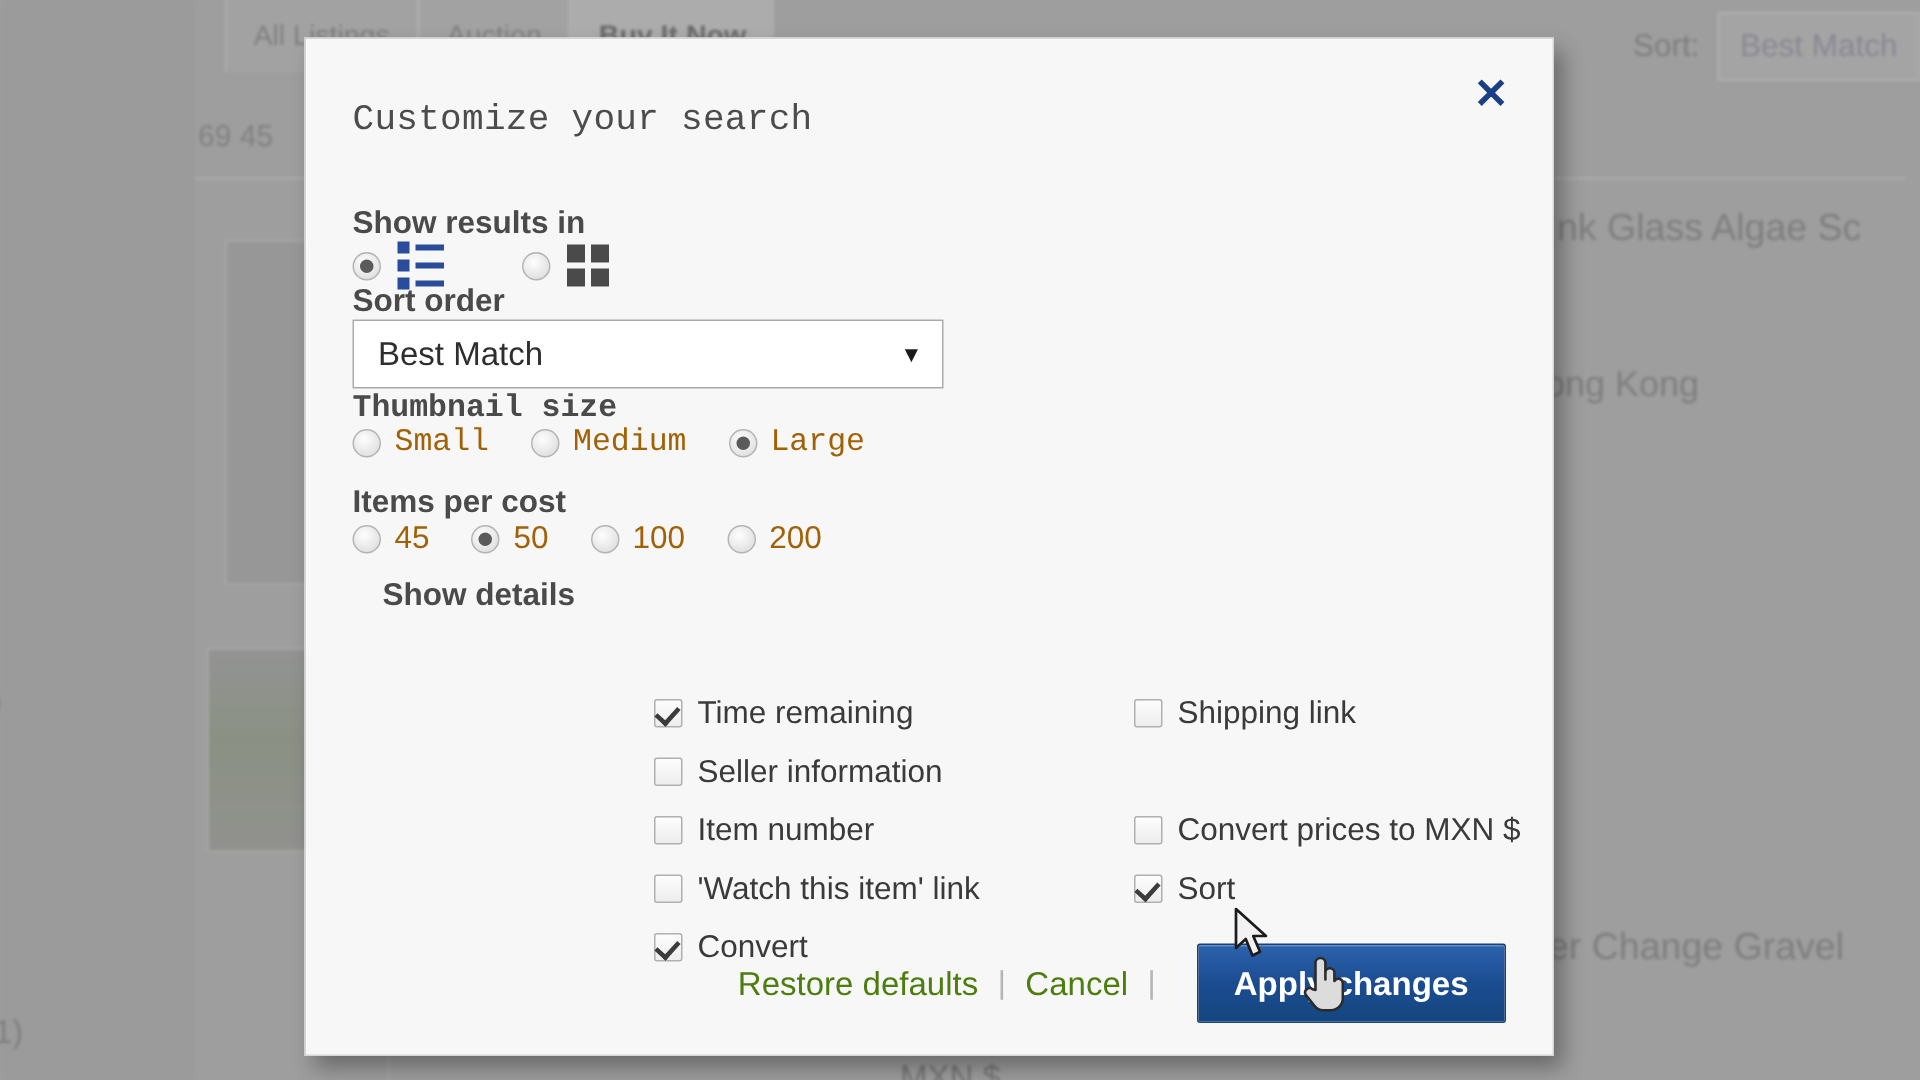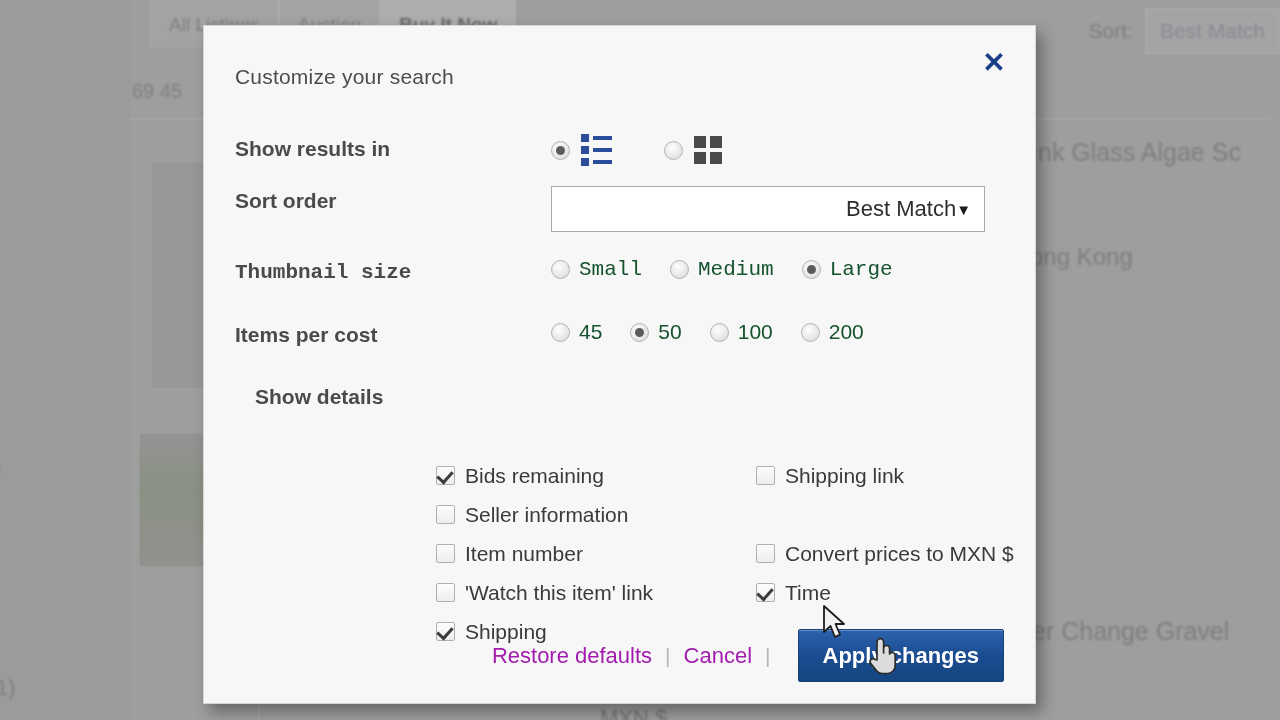--- a/index.html
+++ b/index.html
@@ -89,36 +89,37 @@
   #modal {
     position: absolute;
     left: 203px; top: 25px;
     width: 833px; height: 679px;
     background: #f7f7f7;
     border: 1px solid #d6d6d6;
     box-shadow: 6px 8px 14px rgba(0,0,0,.34);
   }
   #modal-title {
     position: absolute; left: 31px; top: 25px;
-    font-size: 21px; color: #4c4c4c; font-weight: normal;
+    font-size: 24px; color: #4c4c4c; font-weight: normal;
     letter-spacing: .2px;
+    font-family: Liberation Mono, monospace;
   }
   #close-btn {
     position: absolute; right: 22px; top: 18px;
     width: 38px; height: 38px;
     display: flex; align-items: center; justify-content: center;
     color: #1b3f87;
     font-size: 28px; font-weight: bold;
     cursor: pointer;
     line-height: 1;
     background: none; border: none;
     font-family: "Liberation Sans", sans-serif;
   }
 
-  .row { position: absolute; left: 31px; display: flex; align-items: flex-start; }
+  .row { position: absolute; left: 31px; display: flex; align-items: flex-start; flex-direction: column; }
   .row-label {
     width: 316px;
     font-size: 21px;
     font-weight: bold;
     color: #4a4a4a;
     padding-top: 3px;
   }
 
   
   #row-view      { top: 108px; }
@@ -137,37 +138,37 @@
     cursor: pointer;
   }
   .radio.checked::after {
     content: "";
     position: absolute; left: 4px; top: 4px;
     width: 9px; height: 9px; border-radius: 50%;
     background: #5b5b5b;
   }
   .radio-group { display: flex; align-items: center; }
   .radio-item { display: flex; align-items: center; cursor: pointer; }
-  .radio-item .rlabel { font-size: 21px; color: #14532d; margin-left: 9px; }
+  .radio-item .rlabel { font-size: 21px; color: #a16207; margin-left: 9px; }
 
   
   .view-icon { margin-left: 11px; display: block; }
   .listicon-row { display: flex; align-items: center; gap: 4px; margin-bottom: 4px; }
   .listicon-sq { width: 8px; height: 8px; background: #2a4d9b; }
   .listicon-bar { width: 19px; height: 4px; background: #2a4d9b; }
   .gridicon { display: grid; grid-template-columns: 12px 12px; gap: 4px; }
   .gridicon i { width: 12px; height: 12px; background: #4a4a4a; display: block; }
 
   
   #sort-select {
     margin-left: 0;
-    width: 434px; height: 46px;
+    width: 394px; height: 46px;
     border: 1px solid #a9a9a9;
     background: #ffffff;
-    display: flex; align-items: center; justify-content: flex-end;
+    display: flex; align-items: center; justify-content: space-between;
     padding: 0 13px 0 16px;
     font-size: 22px; color: #2e2e2e;
     cursor: pointer;
     box-shadow: inset 0 1px 0 #fff;
   }
   #sort-select .caret { font-size: 15px; color: #1a1a1a; }
 
   
   #details-grid {
     position: absolute;
@@ -204,21 +205,21 @@
 
   
   #footer {
     position: absolute;
     left: 0; right: 0; bottom: 21px;
     display: flex; align-items: center; justify-content: flex-end;
     padding-right: 31px;
     gap: 0;
   }
   .link-btn {
-    font-size: 22px; color: #a21caf; cursor: pointer;
+    font-size: 22px; color: #4d7c0f; cursor: pointer;
     background: none; border: none; padding: 0;
     font-family: "Liberation Sans", sans-serif;
   }
   .sep { color: #b5b5b5; font-size: 21px; margin: 0 13px; }
   #apply-btn {
     margin-left: 14px;
     background: linear-gradient(180deg,#2c63ad 0%,#1b4c91 50%,#15467f 100%);
     border: 1px solid #174277;
     color: #ffffff;
     font-size: 22px; font-weight: bold;
@@ -359,53 +360,53 @@
 
     <div class="row" id="row-details">
       <div class="row-label">Show details</div>
     </div>
 
     <div id="details-grid">
 
       <div class="cb-col left">
         <div class="cb-item">
           <span class="cbox checked"></span>
-          <span class="cb-label">Bids remaining</span>
+          <span class="cb-label">Time remaining</span>
         </div>
         <div class="cb-item">
           <span class="cbox"></span>
           <span class="cb-label">Seller information</span>
         </div>
         <div class="cb-item">
           <span class="cbox"></span>
           <span class="cb-label">Item number</span>
         </div>
         <div class="cb-item">
           <span class="cbox"></span>
           <span class="cb-label">'Watch this item' link</span>
         </div>
         <div class="cb-item">
           <span class="cbox checked"></span>
-          <span class="cb-label">Shipping</span>
+          <span class="cb-label">Convert</span>
         </div>
       </div>
 
       <div class="cb-col right">
         <div class="cb-item">
           <span class="cbox"></span>
           <span class="cb-label">Shipping link</span>
         </div>
         <div class="cb-spacer"></div>
         <div class="cb-item">
           <span class="cbox"></span>
           <span class="cb-label">Convert prices to MXN $</span>
         </div>
         <div class="cb-item">
           <span class="cbox checked"></span>
-          <span class="cb-label">Time</span>
+          <span class="cb-label">Sort</span>
         </div>
       </div>
     </div>
 
     <div id="footer">
       <button class="link-btn">Restore defaults</button>
       <span class="sep">|</span>
       <button class="link-btn">Cancel</button>
       <span class="sep">|</span>
       <button id="apply-btn">Apply changes</button>

